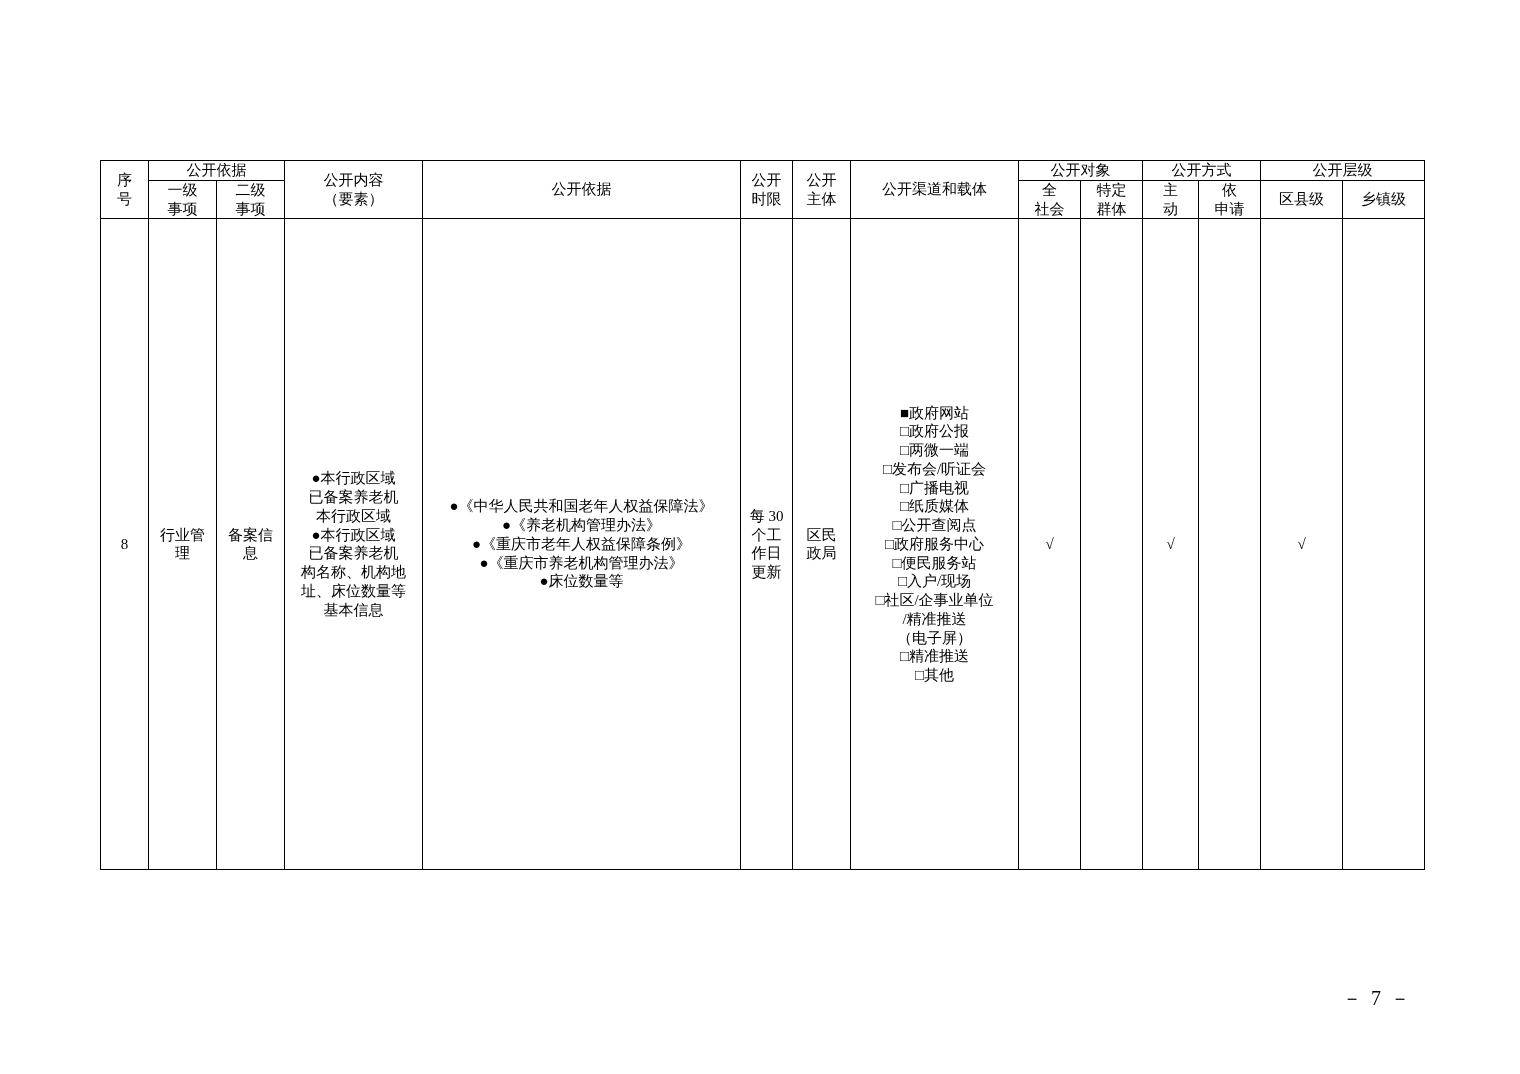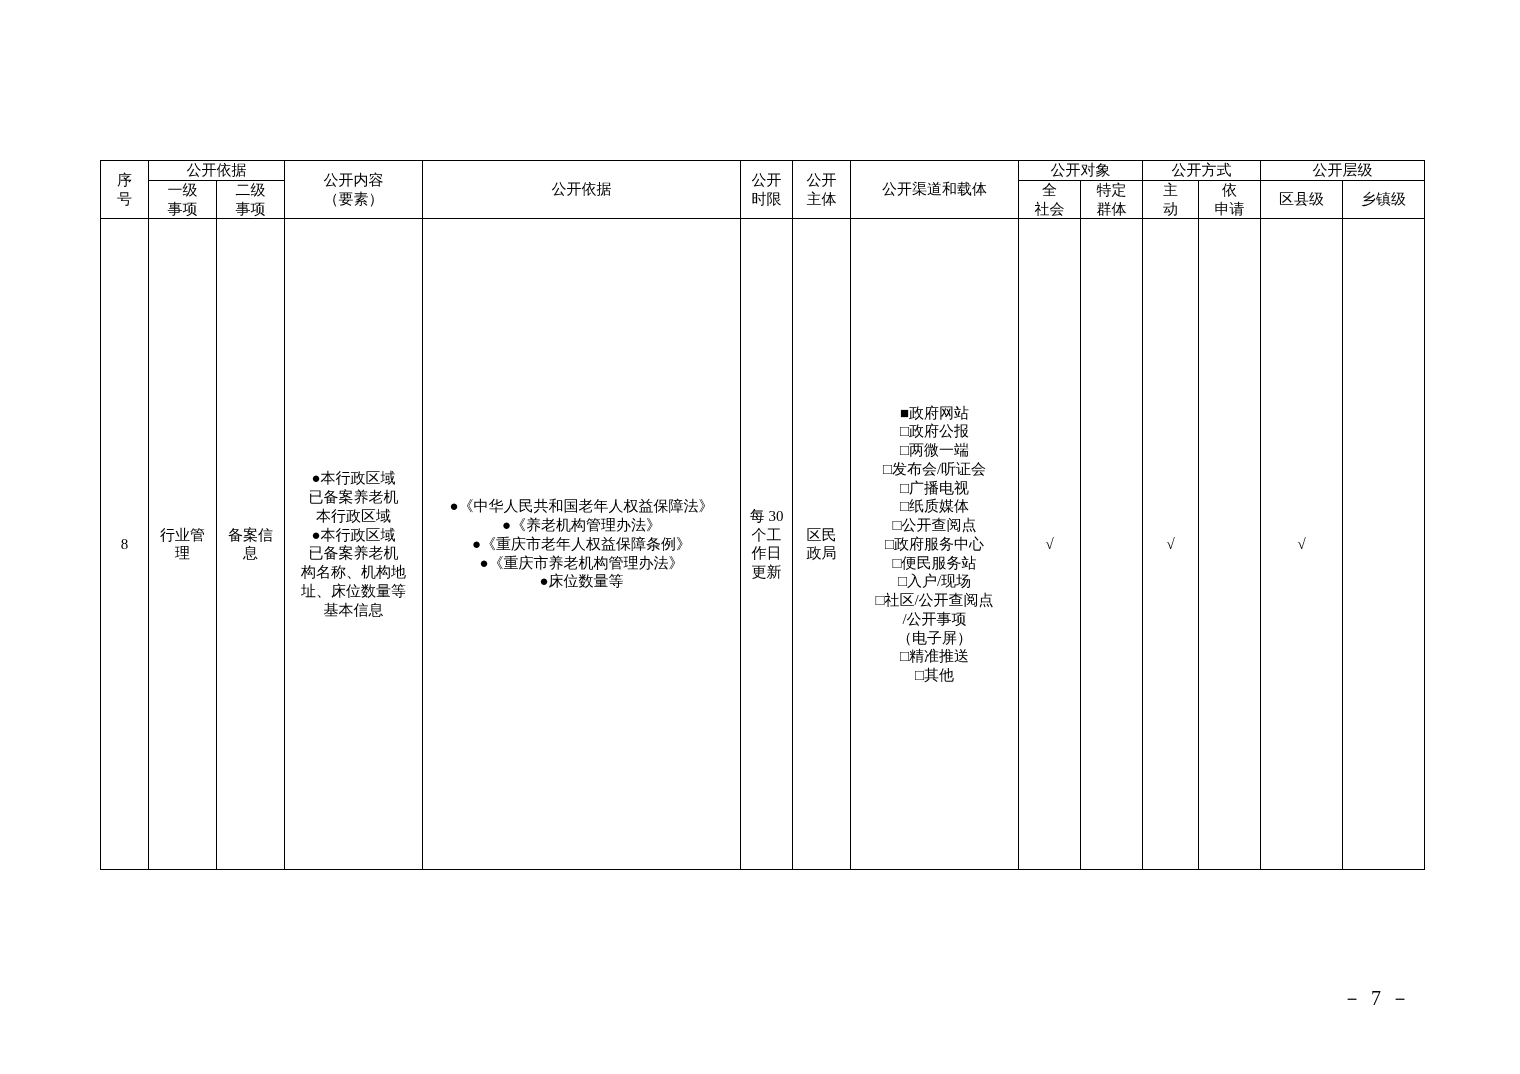--- a/index.html
+++ b/index.html
@@ -213,22 +213,22 @@
           <span class="ln"><span>■</span><span>政府网站</span></span>
           <span class="ln"><span>□</span><span>政府公报</span></span>
           <span class="ln"><span>□</span><span>两微一端</span></span>
           <span class="ln"><span>□</span><span>发布会/听证会</span></span>
           <span class="ln"><span>□</span><span>广播电视</span></span>
           <span class="ln"><span>□</span><span>纸质媒体</span></span>
           <span class="ln"><span>□</span><span>公开查阅点</span></span>
           <span class="ln"><span>□</span><span>政府服务中心</span></span>
           <span class="ln"><span>□</span><span>便民服务站</span></span>
           <span class="ln"><span>□</span><span>入户/现场</span></span>
-          <span class="ln"><span>□</span><span>社区/公开查阅点</span></span>
-          <span class="ln">/公开事项</span>
+          <span class="ln"><span>□</span><span>社区/企事业单位</span></span>
+          <span class="ln">/精准推送</span>
           <span class="ln">（电子屏）</span>
           <span class="ln"><span>□</span><span>精准推送</span></span>
           <span class="ln"><span>□</span><span>其他</span></span>
         </td>
         <td class="check">√</td>
         <td class="check"></td>
         <td class="check">√</td>
         <td class="check"></td>
         <td class="check">√</td>
         <td class="check"></td>

